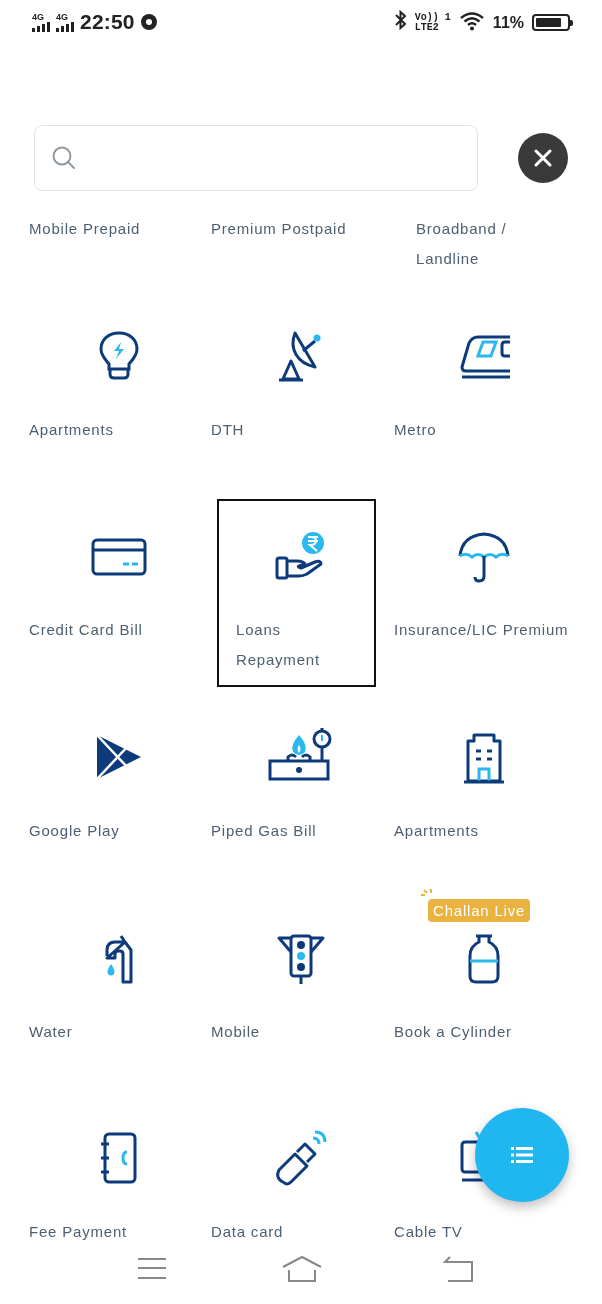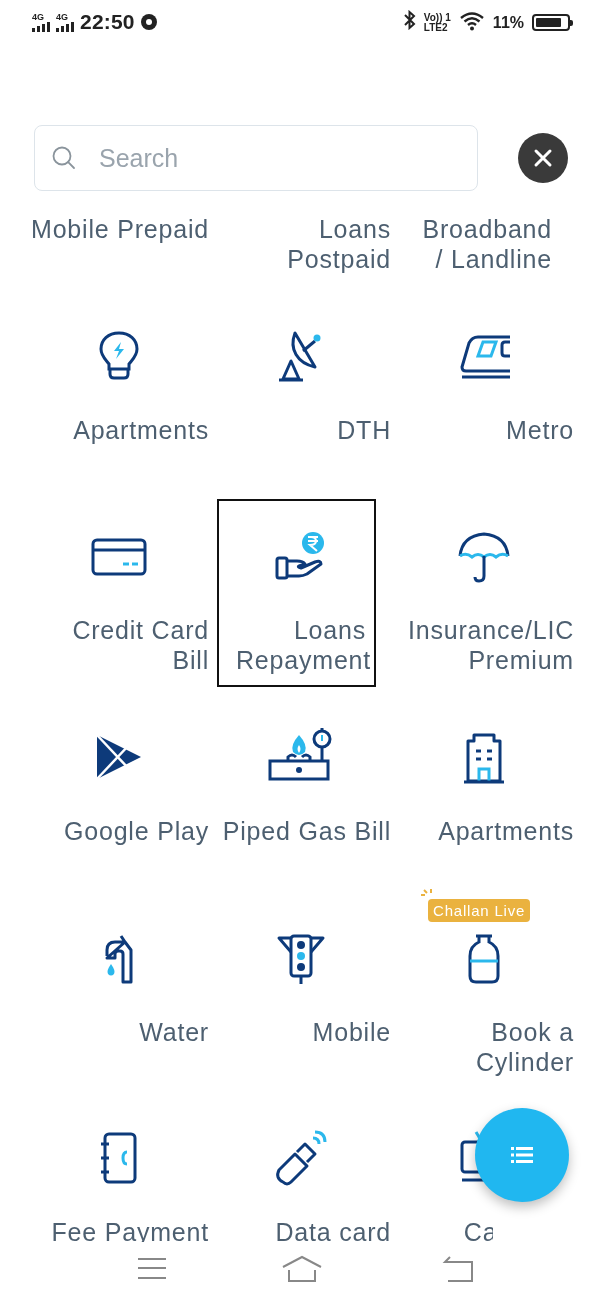--- a/index.html
+++ b/index.html
@@ -10,36 +10,36 @@
   .sb-left { position: absolute; left: 32px; top: 10px; display: flex; align-items: center; gap: 6px; }
   .sb-right { position: absolute; right: 32px; top: 10px; display: flex; align-items: center; gap: 8px; }
   .sig { display: flex; flex-direction: column; align-items: flex-start; }
   .sig .net { font-size: 9px; font-weight: bold; color: #222; line-height: 9px; }
   .sig .bars { display: flex; align-items: flex-end; gap: 2px; height: 10px; }
   .sig .bars i { display: block; width: 3px; background: #222; }
   .time { font-size: 21px; font-weight: bold; color: #222; letter-spacing: 0.2px; }
   .chrome-icon { width: 16px; height: 16px; border-radius: 50%; background: #222; position: relative; }
   .chrome-icon::after { content: ""; position: absolute; left: 5px; top: 5px; width: 6px; height: 6px; border-radius: 50%; background: #fff; }
   .bt { font-size: 18px; color: #222; font-weight: bold; }
-  .volte { display: flex; flex-direction: column; font-size: 10px; font-weight: bold; color: #222; line-height: 10px; }
+  .volte { display: flex; flex-direction: column; font-size: 10px; font-weight: bold; color: #222; line-height: 10px; font-family: Liberation Mono, monospace; }
   .batt-pct { font-size: 16px; font-weight: bold; color: #222; }
   .battery { width: 38px; height: 17px; border: 2px solid #222; border-radius: 4px; position: relative; padding: 2px; }
   .battery::after { content: ""; position: absolute; right: -5px; top: 4px; width: 3px; height: 6px; background: #222; border-radius: 0 2px 2px 0; }
   .battery .fill { height: 100%; background: #222; border-radius: 1px; }
 
   .search-box { position: absolute; left: 34px; top: 125px; width: 444px; height: 66px; border: 1.5px solid #dde4ea; border-radius: 8px; background: #fff; display: flex; align-items: center; }
   .search-box .sicon { margin-left: 16px; width: 26px; height: 26px; }
   .search-box input { border: none; outline: none; font-family: "Liberation Sans", sans-serif; font-size: 25px; color: #555; margin-left: 22px; width: 340px; background: transparent; }
   .search-box input::placeholder { color: #9aa4ad; }
   .close-btn { position: absolute; left: 518px; top: 133px; width: 50px; height: 50px; border-radius: 50%; background: #3a3a3a; display: flex; align-items: center; justify-content: center; cursor: pointer; }
 
   .grid { position: absolute; left: 0; top: 0; width: 602px; }
   .tile { position: absolute; width: 180px; text-align: center; }
   .tile .icon { position: absolute; left: 50%; transform: translateX(-50%); width: 60px; height: 60px; }
-  .tile .label { position: absolute; left: 0; width: 180px; font-size: 25px; color: #4d5f70; letter-spacing: 0.8px; line-height: 30px; text-align: right; }
+  .tile .label { position: absolute; left: 0; width: 180px; font-size: 15px; color: #4d5f70; letter-spacing: 0.8px; line-height: 30px; text-align: left; }
   .selected-box { position: absolute; left: 217px; top: 499px; width: 159px; height: 188px; border: 2.5px solid #111; }
 
   .badge { position: absolute; left: 428px; top: 899px; background: #eab23f; color: #fff; font-size: 15px; letter-spacing: 0.8px; padding: 1px 5px; border-radius: 4px; line-height: 21px; }
   .sparks { position: absolute; left: 420px; top: 889px; width: 16px; height: 14px; }
 
   .clip { position: absolute; left: 0; top: 1196px; width: 493px; height: 46px; overflow: hidden; }
 
   .fab { position: absolute; left: 475px; top: 1108px; width: 94px; height: 94px; border-radius: 50%; background: #20b7f0; box-shadow: 0 5px 12px rgba(0,0,0,0.25); display: flex; align-items: center; justify-content: center; cursor: pointer; }
 
   .nav-bar { position: absolute; left: 0; top: 1242px; width: 602px; height: 62px; background: #fff; }
@@ -96,35 +96,34 @@
   </div>
 </div>
 
 <div class="search-box">
   <span class="sicon">
     <svg width="26" height="26" viewBox="0 0 26 26">
         <circle cx="11" cy="11" r="8.5" fill="none" stroke="#8a949c" stroke-width="1.8"></circle>
         <line x1="17.2" y1="17.2" x2="23" y2="23" stroke="#8a949c" stroke-width="1.8" stroke-linecap="round"></line>
       </svg>
   </span>
-  <input type="text" placeholder="Search" style="">
 </div>
 <div class="close-btn">
   <svg width="20" height="20" viewBox="0 0 20 20">
       <path d="M3 3 L17 17 M17 3 L3 17" stroke="#fff" stroke-width="3" stroke-linecap="round"></path>
     </svg>
 </div>
 
 <div class="grid">
 
   <div class="tile" style="left:29px; top:214px;">
     <div class="label" style="top:0">Mobile Prepaid</div>
   </div>
   <div class="tile" style="left:211px; top:214px;">
-    <div class="label" style="top:0">Loans Postpaid</div>
+    <div class="label" style="top:0">Premium Postpaid</div>
   </div>
   <div class="tile" style="left:394px; top:214px;">
     <div class="label" style="top:0; width:180px; padding:0 22px;">Broadband / Landline</div>
   </div>
 
   <div class="tile" style="left:29px; top:320px;">
     <div class="icon" style="top:5px">
       <svg width="60" height="60" viewBox="0 0 60 60">
         <path d="M30 8 C19 8 12 15 12 24 C12 31 17 35 20 39 L20 44 L40 44 L40 39 C43 35 48 31 48 24 C48 15 41 8 30 8 Z" fill="none" stroke="#0d3a7a" stroke-width="3"></path>
         <path d="M21 44 L21 49 Q21 53 25 53 L35 53 Q39 53 39 49 L39 44" fill="none" stroke="#0d3a7a" stroke-width="3"></path>

